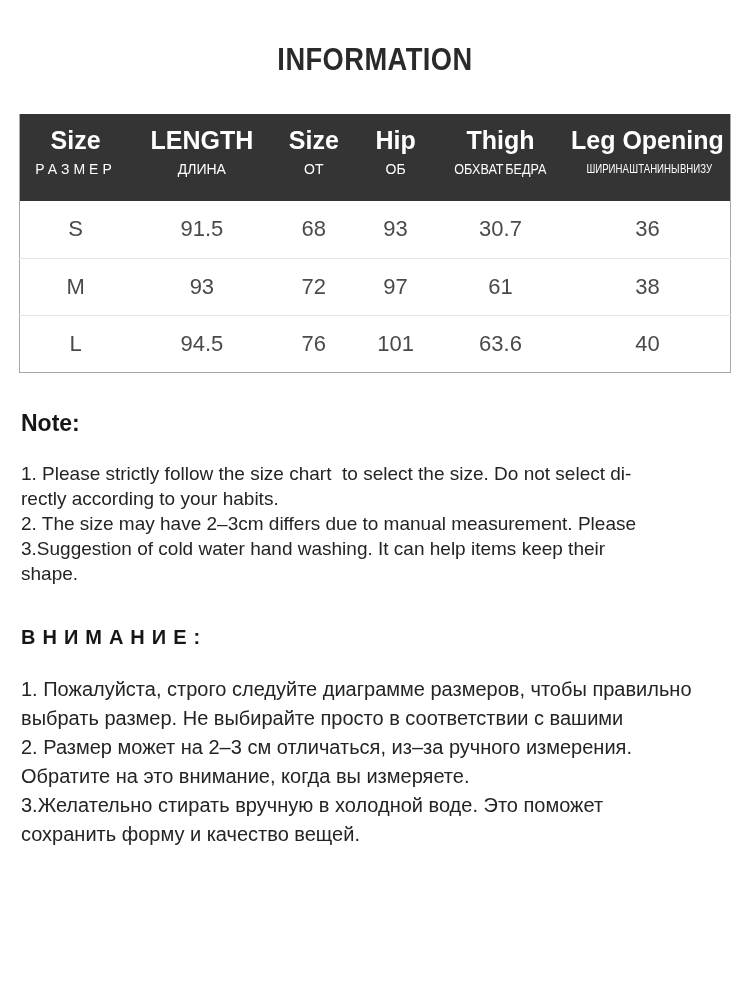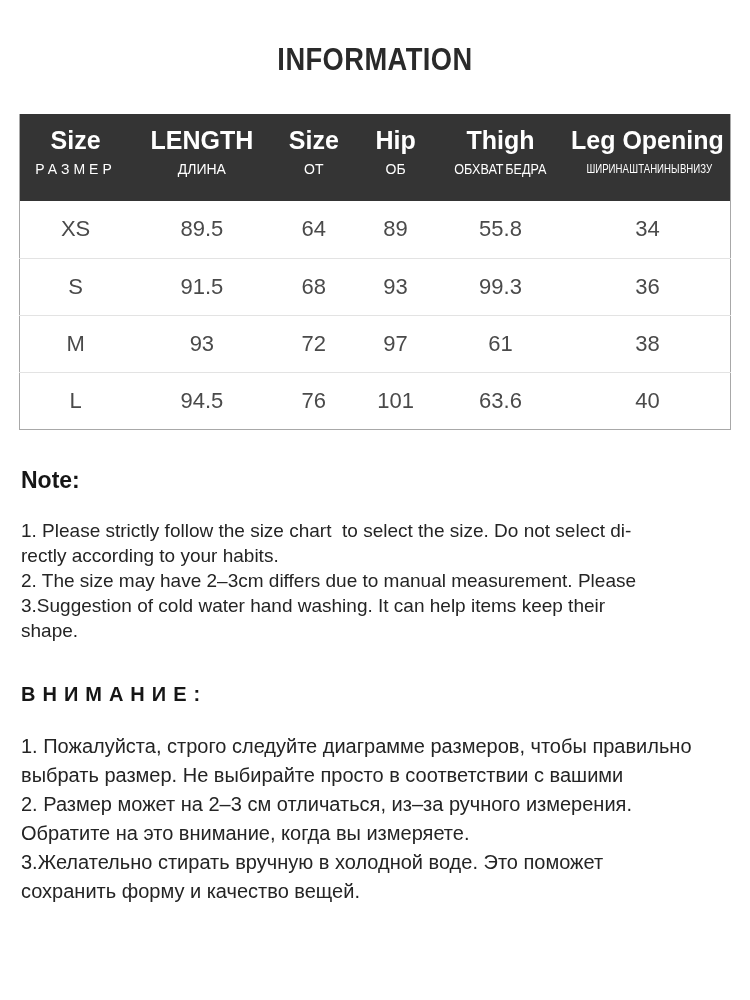--- a/index.html
+++ b/index.html
@@ -166,33 +166,25 @@
           <span class="ru ru-cond">ОБХВАТ БЕДРА</span>
         </th>
         <th>
           <span class="en">Leg Opening</span>
           <span class="ru ru-cond-x">ШИРИНА ШТАНИНЫ ВНИЗУ</span>
         </th>
       </tr>
     </thead>
     <tbody>
       <tr>
-        <td>XS</td>
-        <td>89.5</td>
-        <td>64</td>
-        <td>89</td>
-        <td>55.8</td>
-        <td>34</td>
-      </tr>
-      <tr>
         <td>S</td>
         <td>91.5</td>
         <td>68</td>
         <td>93</td>
-        <td>99.3</td>
+        <td>30.7</td>
         <td>36</td>
       </tr>
       <tr>
         <td>M</td>
         <td>93</td>
         <td>72</td>
         <td>97</td>
         <td>61</td>
         <td>38</td>
       </tr>

